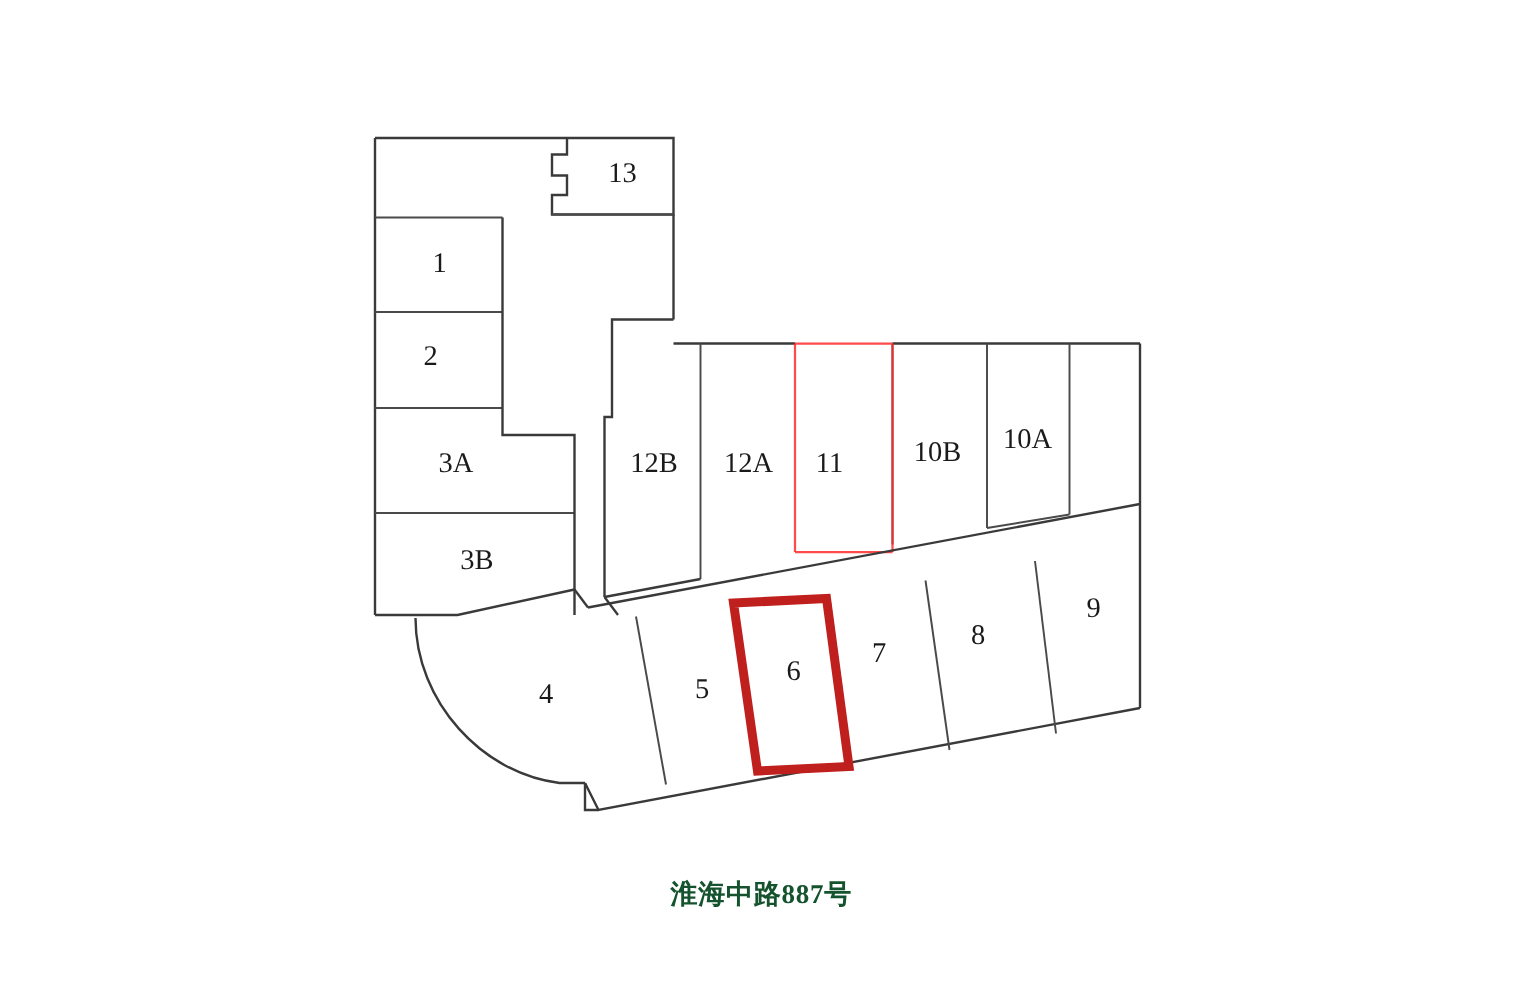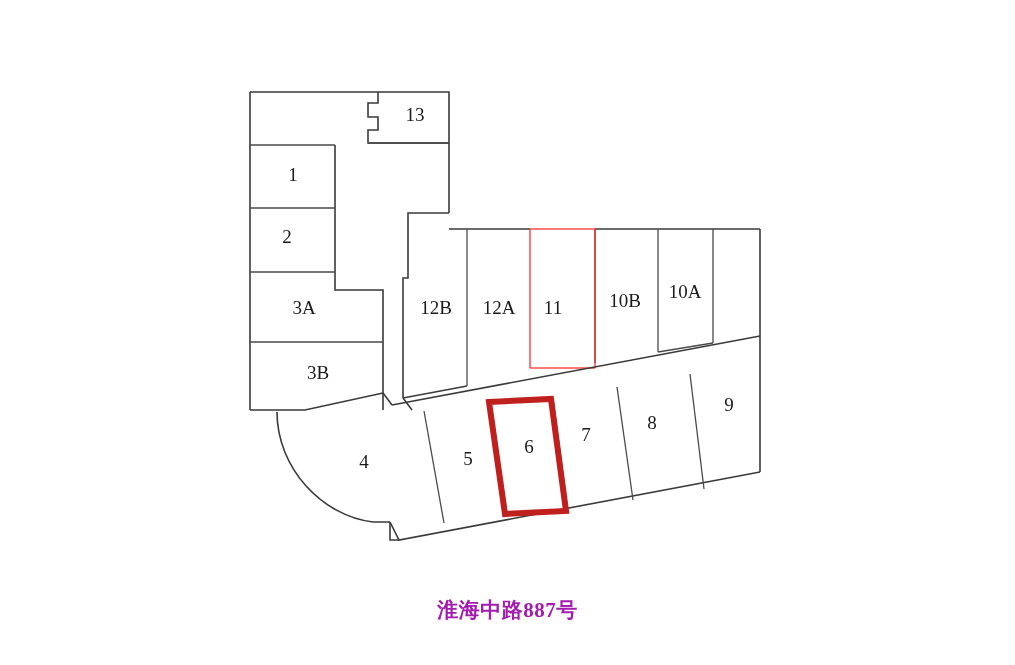--- a/index.html
+++ b/index.html
@@ -64,26 +64,26 @@
   }
   .caption-block {
     position: absolute;
     left: 0;
     right: 0;
     top: 578px;
     text-align: center;
   }
   .caption-line {
     font-family: "Liberation Serif", "DejaVu Serif", serif;
-    font-size: 21px;
+    font-size: 18px;
     font-weight: bold;
-    color: #a21caf;
+    color: #14532d;
     letter-spacing: 0.5px;
     line-height: 36px;
-    margin: 14px;
+    margin: 0;
     white-space: nowrap;
   }
 </style>
 </head>
 <body>
 
 <div id="plan-root">
 
   <svg id="floorplan-svg" width="1015" height="665" viewBox="0 0 1015 665">
 

